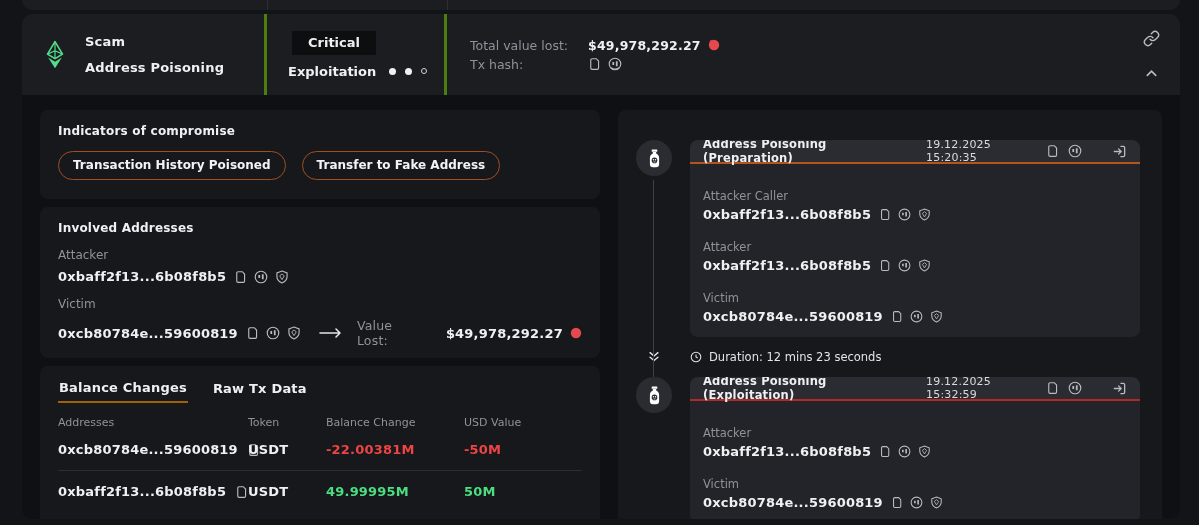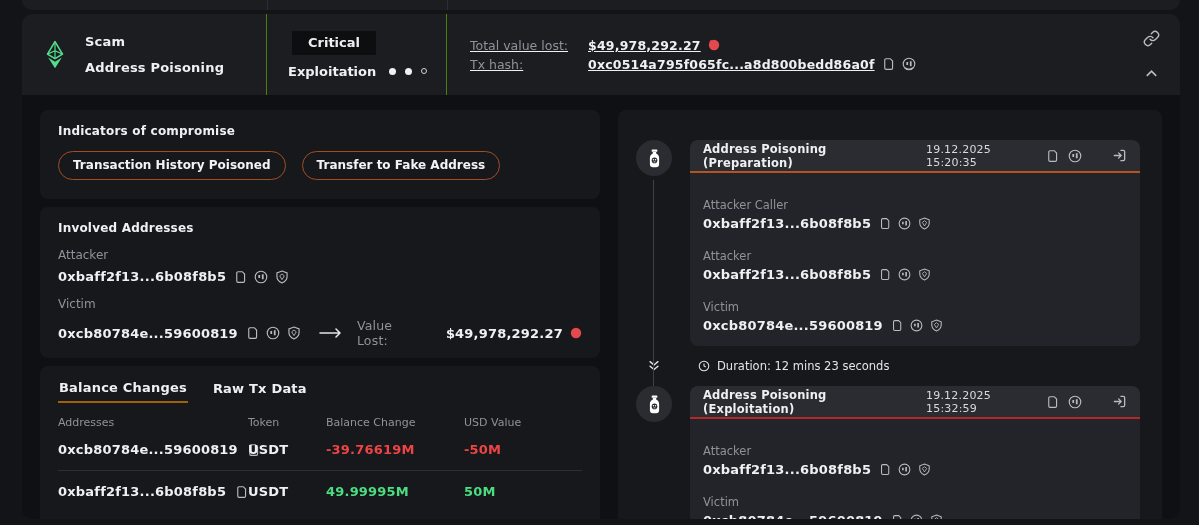--- a/index.html
+++ b/index.html
@@ -19,34 +19,34 @@
   .prev-row .vdiv { position:absolute; top:0; bottom:0; width:1px; background:#2c2e33; }
   .prev-row .vdiv.d1 { left:245px; } .prev-row .vdiv.d2 { left:425px; }
 
   .main-card {
     position:absolute; left:22px; top:14px; width:1158px; height:505px;
     background:#0f1013; border-radius:10px; overflow:hidden;
     display:flex; flex-direction:column;
   }
   
   .card-header { height:81px; background:#1b1d21; display:flex; align-items:stretch; flex:0 0 81px; }
-  .hs { border-right:1px solid #4d7c0f; }
+  .hs { border-right:3px solid #4d7c0f; }
   .hs-left { width:245px; display:flex; align-items:center; gap:20px; padding-left:23px; }
   .eth-wrap { width:20px; display:flex; }
   .hs-titles { display:flex; flex-direction:column; gap:11px; font-size:13px; font-weight:bold; letter-spacing:.2px; }
   .hs-mid { width:180px; display:flex; flex-direction:column; justify-content:center; gap:9px; padding-left:21px; }
   .critical-badge { display:inline-flex; align-items:center; width:fit-content; }
   .critical-bar { width:4px; background:#dc2626; }
   .critical-label { background:#0d0e10; padding:4px 16px 5px; font-size:13px; font-weight:bold; }
   .stage-row { display:flex; align-items:center; gap:9px; }
   .stage-name { font-size:13px; font-weight:bold; margin-right:4px; }
   .dot { width:7px; height:7px; border-radius:50%; background:#eef0f2; display:inline-block; }
   .dot.hollow { background:transparent; border:1.5px solid #cfd1d4; width:6px; height:6px; }
   .hs-info { flex:1; border-right:none; display:flex; flex-direction:column; justify-content:center; gap:4px; padding-left:23px; }
-  .info-row { display:flex; align-items:center;text-decoration:underline; }
+  .info-row { display:flex; align-items:center; }
   .info-label { width:118px; color:#8f929a; font-size:12.5px; }
   .info-value { font-size:12.5px; font-weight:bold; display:flex; align-items:center; gap:7px; letter-spacing:.2px; }
   .hs-actions { width:58px; display:flex; flex-direction:column; align-items:center; justify-content:space-between; padding:16px 0 14px; }
   .icon-btn { background:none; border:none; color:#b9bbbf; cursor:pointer; display:flex; padding:0; }
 
   
   .card-body { flex:1; display:flex; gap:18px; padding:15px 18px 14px; }
   .col-left { width:560px; display:flex; flex-direction:column; gap:8px; }
   .col-right { flex:1; display:flex; }
   .panel { background:#17181c; border-radius:8px; padding:14px 18px; }
@@ -84,31 +84,31 @@
   
   .panel-timeline { flex:1; position:relative; padding:14px 22px 14px 18px; }
   .timeline { position:relative; margin-top:16px; }
   .tl-axis { position:absolute; left:17px; top:40px; height:212px; width:1px; background:#3f4146; }
   .tl-row { display:flex; gap:18px; align-items:flex-start; position:relative; }
   .tl-node {
     width:36px; height:36px; border-radius:50%; background:#2a2c31; flex:0 0 36px;
     display:flex; align-items:center; justify-content:center; position:relative; z-index:1;
   }
   .event-card { flex:1; border-radius:8px; overflow:hidden; }
-  .ec-header { background:#2a2c31; height:33px; display:flex; align-items:center; padding:0 13px; gap:8px; }
+  .ec-header { background:#2a2c31; height:24px; display:flex; align-items:center; padding:0 13px; gap:8px; }
   .ec-header.accent1 { border-bottom:2px solid #b4541e; }
   .ec-header.accent2 { border-bottom:2px solid #b02a2a; }
   .ec-title { font-size:11.5px; font-weight:bold; width:215px; letter-spacing:.2px; }
   .ec-time { font-size:11px; color:#d8dadd; width:112px; letter-spacing:.2px; }
   .ec-icons { display:flex; align-items:center; gap:9px; color:#e3e4e6; }
   .ec-enter { margin-left:auto; }
   .ec-body { background:#222429; padding:7px 13px 13px; }
   .p-label { color:#8f929a; font-size:11.5px; margin-top:18px; }
   .p-addr { display:flex; align-items:center; gap:8px; font-size:13px; font-weight:bold; margin-top:4px; letter-spacing:.2px; }
-  .gap-row { display:flex; align-items:center; gap:26px; margin:13px 0; }
+  .gap-row { display:flex; align-items:center; gap:18px; margin:13px 0; }
   .gap-node { width:36px; display:flex; justify-content:center; color:#e3e4e6; }
   .duration { display:flex; align-items:center; gap:7px; font-size:11.5px; color:#e3e4e6; }
 
   svg { display:block; }
 </style>
 </head>
 <body>
 
 <div class="prev-row">
   <div class="vdiv d1"></div>
@@ -153,21 +153,20 @@
           <span>$49,978,292.27</span>
           <svg width="12" height="12" viewBox="0 0 12 12">
               <circle cx="6" cy="6" r="5.2" fill="#e5484d"></circle>
               <path d="M2 3.2L3.6 1.4" stroke="#e5484d" stroke-width="1.6"></path>
             </svg>
         </span>
       </div>
       <div class="info-row">
         <span class="info-label">Tx hash:</span>
         <span class="info-value">
-          <span>0xc0514a795f065fc...a8d800bedd86a0f</span>
           <button class="icon-btn">
             <svg width="13" height="14" viewBox="0 0 16 16">
                 <path d="M5 1.5h5.2L13 4.3V13a1.6 1.6 0 0 1-1.6 1.6H5A1.6 1.6 0 0 1 3.4 13V3.1A1.6 1.6 0 0 1 5 1.5z" fill="none" stroke="currentColor" stroke-width="1.4"></path>
               </svg>
           </button>
           <button class="icon-btn">
             <svg width="14" height="14" viewBox="0 0 16 16">
                 <circle cx="8" cy="8" r="6.6" fill="none" stroke="currentColor" stroke-width="1.3"></circle>
                 <path d="M5 9V5.8h2V9zM9 10.6V4.9h2v5.7z" fill="currentColor"></path>
                 <path d="M3.5 12.2c2.6 1.9 6.4 1.9 9 0" stroke="currentColor" stroke-width="1.3" fill="none"></path>
@@ -284,21 +283,21 @@
         <div class="bal-grid bal-row">
           <span class="cell-addr">
             <span>0xcb80784e...59600819</span>
             <button class="icon-btn">
                 <svg width="13" height="14" viewBox="0 0 16 16">
                   <path d="M5 1.5h5.2L13 4.3V13a1.6 1.6 0 0 1-1.6 1.6H5A1.6 1.6 0 0 1 3.4 13V3.1A1.6 1.6 0 0 1 5 1.5z" fill="none" stroke="currentColor" stroke-width="1.4"></path>
                 </svg>
               </button>
           </span>
           <span>USDT</span>
-          <span class="neg">-39.76619M</span>
+          <span class="neg">-22.00381M</span>
           <span class="neg">-50M</span>
         </div>
 
         <div class="bal-grid bal-row">
           <span class="cell-addr">
             <span>0xbaff2f13...6b08f8b5</span>
             <button class="icon-btn">
                 <svg width="13" height="14" viewBox="0 0 16 16">
                   <path d="M5 1.5h5.2L13 4.3V13a1.6 1.6 0 0 1-1.6 1.6H5A1.6 1.6 0 0 1 3.4 13V3.1A1.6 1.6 0 0 1 5 1.5z" fill="none" stroke="currentColor" stroke-width="1.4"></path>
                 </svg>

